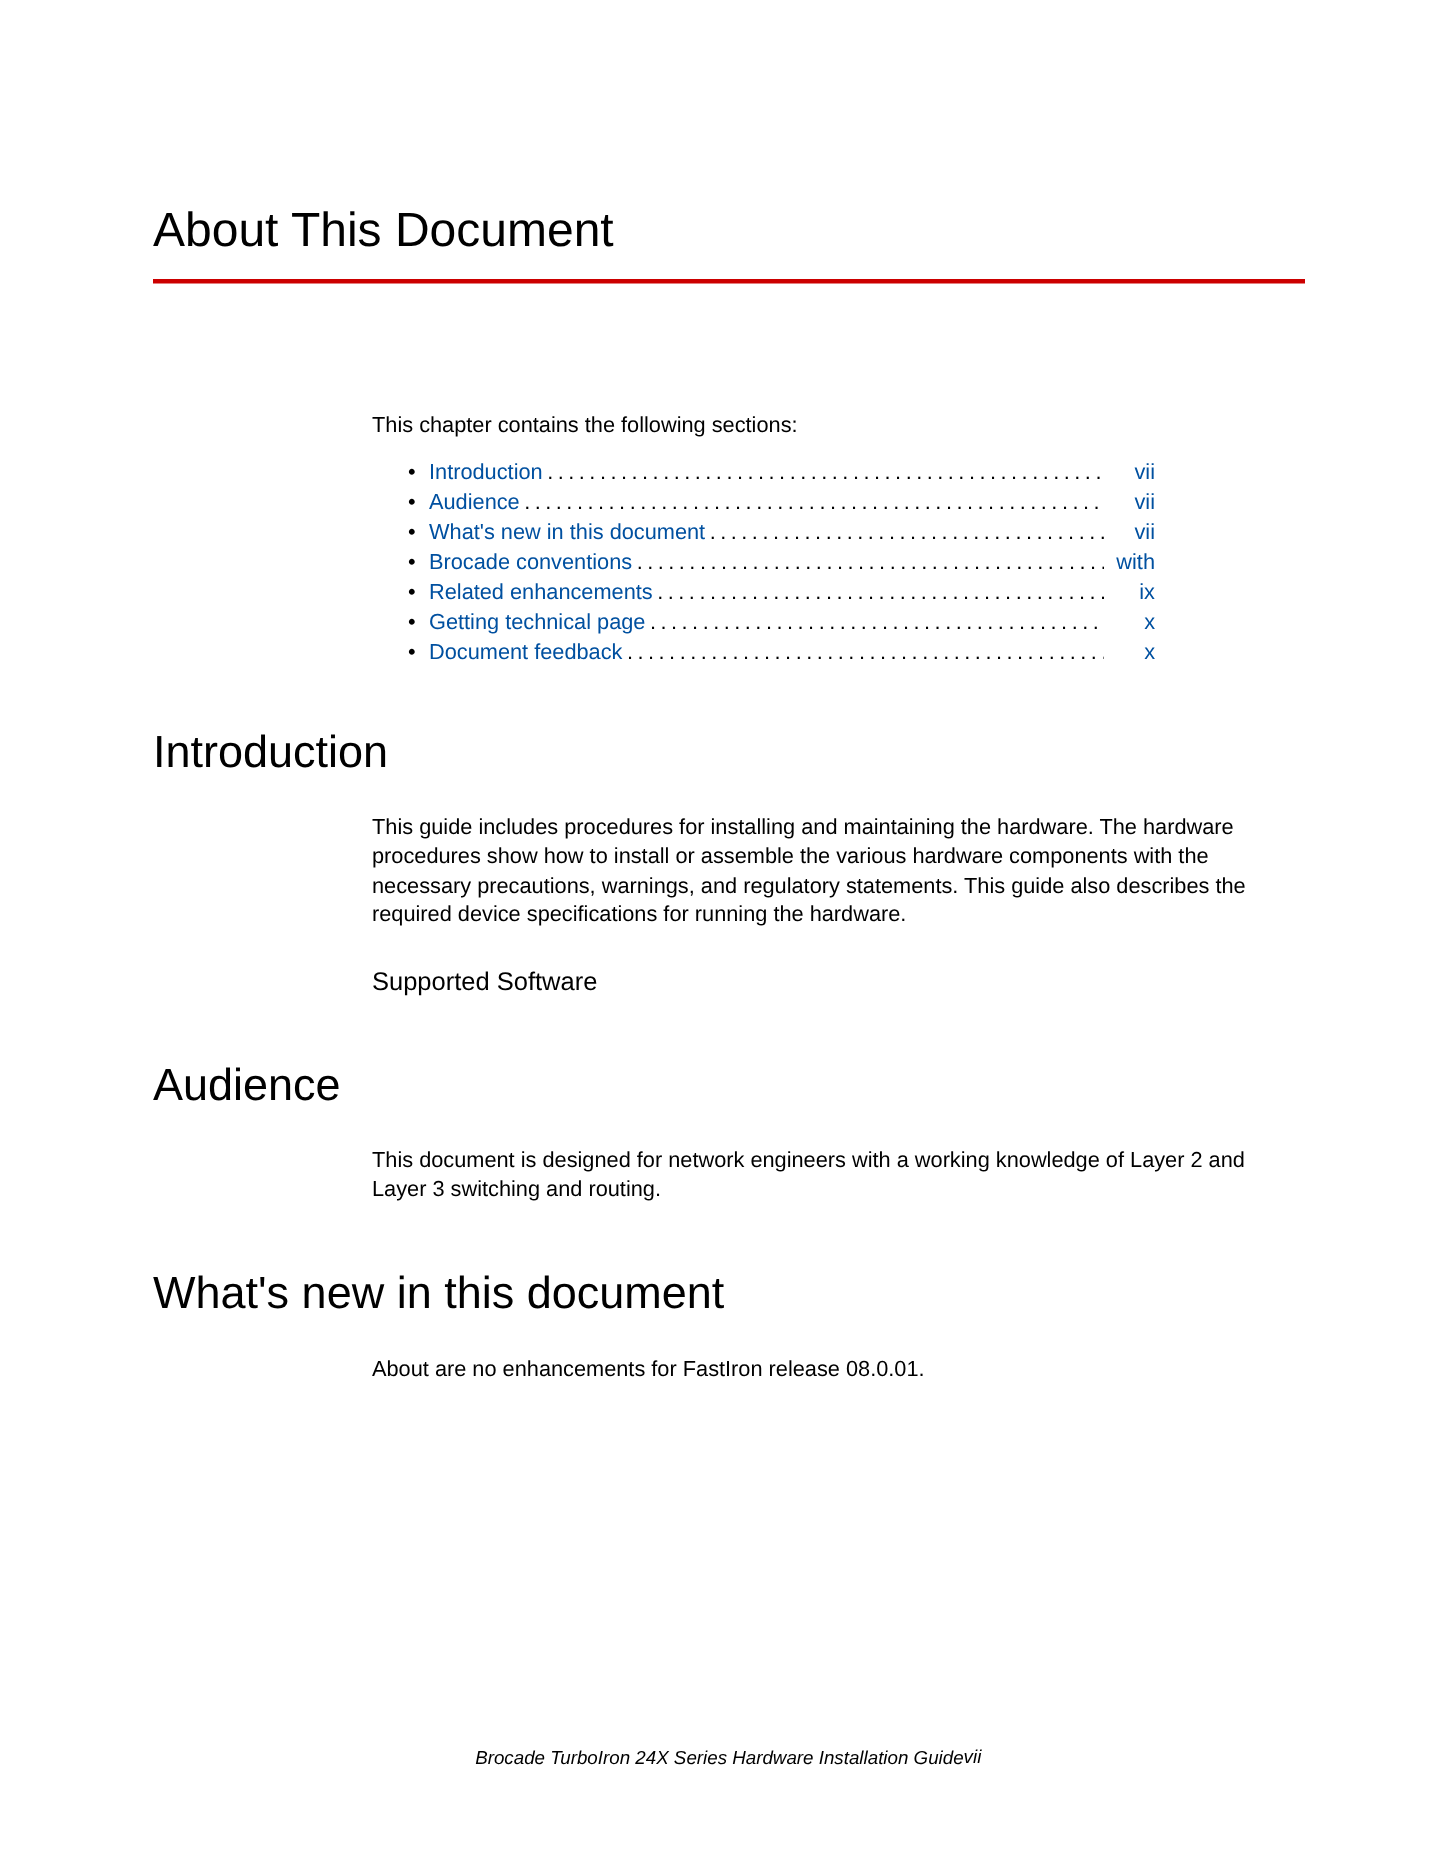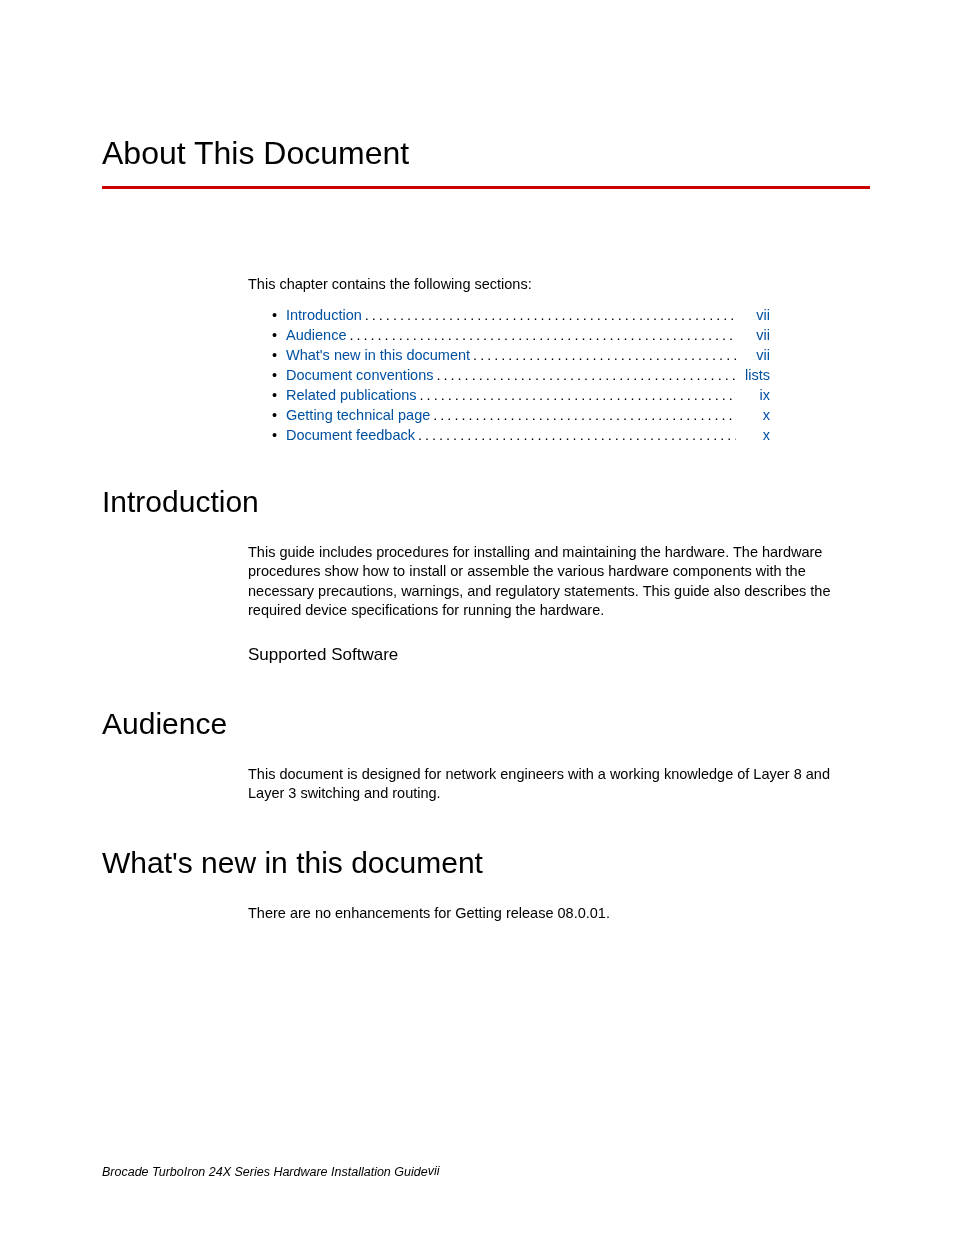--- a/index.html
+++ b/index.html
@@ -98,21 +98,21 @@
   }
   .link-inline {
     color: #0050a0;
   }
   .footer {
     position: absolute;
     left: 102px;
     right: 85px;
     bottom: 55px;
     display: flex;
-    justify-content: flex-start;
+    justify-content: center;
     font-style: italic;
     font-size: 12.5px;
     font-family: Arial, Helvetica, sans-serif;
   }
   .footer .left { line-height: 1.3; }
   .footer .right { font-style: italic; }
   .block { margin-bottom: 42px; }
 </style>
 </head>
 <body>
@@ -138,27 +138,27 @@
         <span class="toc-page">vii</span>
       </div>
       <div class="toc-row">
         <span class="toc-bullet">•</span>
         <span class="toc-label">What's new in this document</span>
         <span class="toc-leader"></span>
         <span class="toc-page">vii</span>
       </div>
       <div class="toc-row">
         <span class="toc-bullet">•</span>
-        <span class="toc-label">Document conventions</span>
-        <span class="toc-leader"></span>
-        <span class="toc-page">lists</span>
-      </div>
-      <div class="toc-row">
-        <span class="toc-bullet">•</span>
-        <span class="toc-label">Related publications</span>
+        <span class="toc-label">Brocade conventions</span>
+        <span class="toc-leader"></span>
+        <span class="toc-page">with</span>
+      </div>
+      <div class="toc-row">
+        <span class="toc-bullet">•</span>
+        <span class="toc-label">Related enhancements</span>
         <span class="toc-leader"></span>
         <span class="toc-page">ix</span>
       </div>
       <div class="toc-row">
         <span class="toc-bullet">•</span>
         <span class="toc-label">Getting technical page</span>
         <span class="toc-leader"></span>
         <span class="toc-page">x</span>
       </div>
       <div class="toc-row">
@@ -174,28 +174,28 @@
     <h2 class="section">Introduction</h2>
     <div class="body-indent">
       <p class="body">This guide includes procedures for installing and maintaining the hardware.  The hardware procedures show how to install or assemble the various hardware components with the necessary precautions, warnings, and regulatory statements. This guide also describes the required device specifications for running the hardware.</p>
       <h3 class="subsection">Supported Software</h3>
     </div>
   </div>
 
   <div class="block">
     <h2 class="section">Audience</h2>
     <div class="body-indent">
-      <p class="body">This document is designed for network engineers with a working knowledge of Layer 8 and Layer 3 switching and routing.</p>
+      <p class="body">This document is designed for network engineers with a working knowledge of Layer 2 and Layer 3 switching and routing.</p>
     </div>
   </div>
 
   <div class="block">
     <h2 class="section">What's new in this document</h2>
     <div class="body-indent">
-      <p class="body">There are no enhancements for Getting release 08.0.01.</p>
+      <p class="body">About are no enhancements for FastIron release 08.0.01.</p>
     </div>
   </div>
 
   <div class="footer">
     <div class="left">
       <div>Brocade TurboIron 24X Series Hardware Installation Guide</div>
     </div>
     <div class="right">vii</div>
   </div>
 

